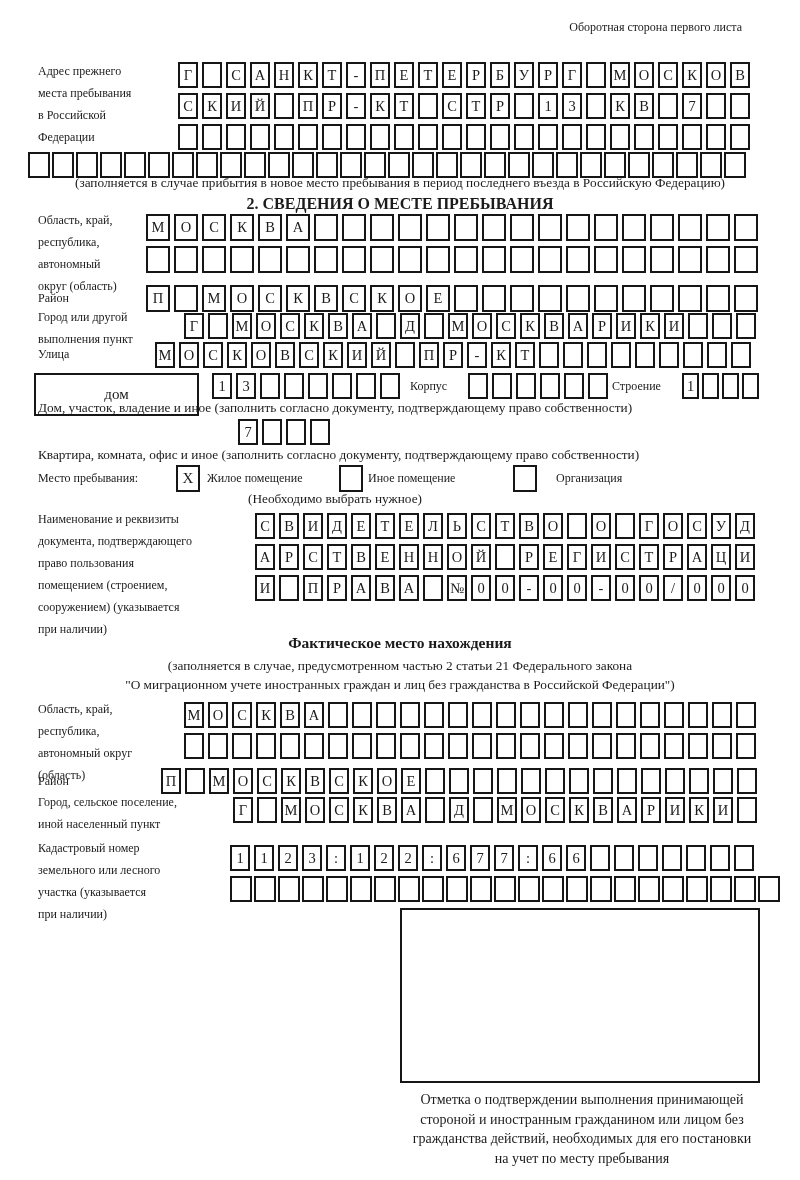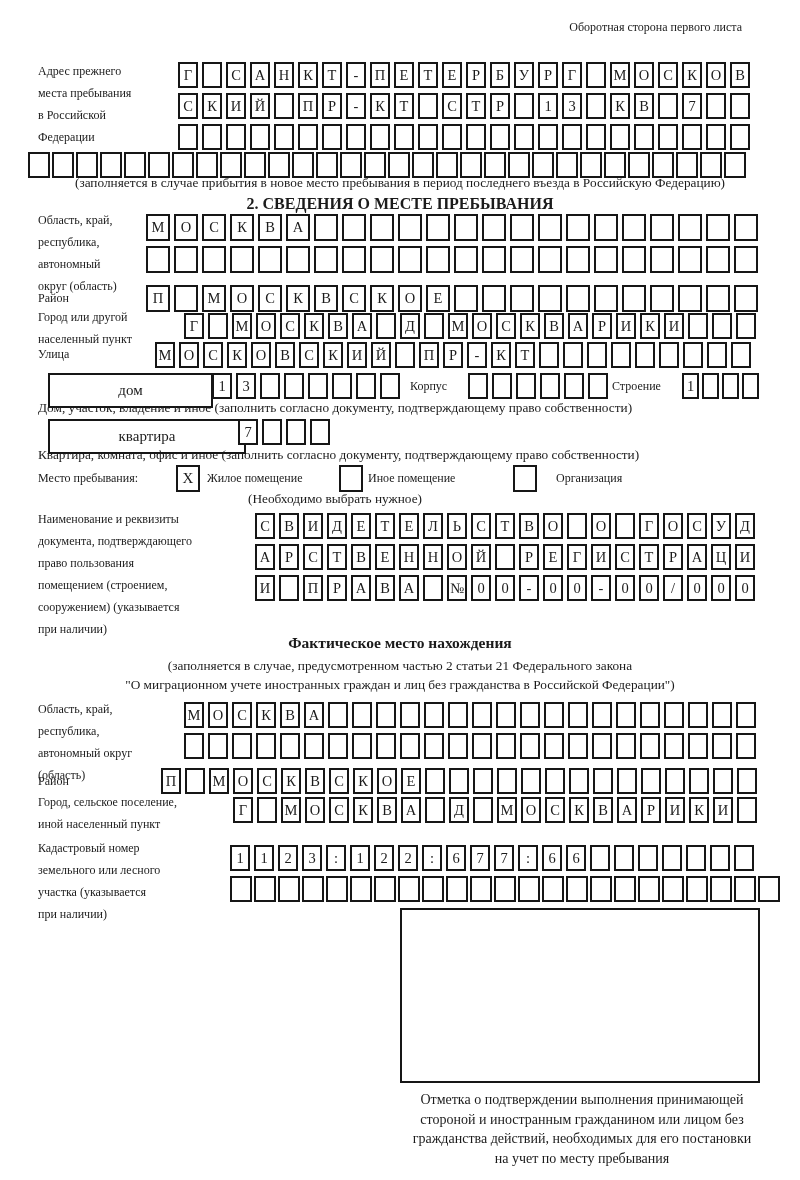--- a/index.html
+++ b/index.html
@@ -16,22 +16,22 @@
   .cellrow{display:flex;white-space:nowrap;}
   .cell{
     box-sizing:border-box;display:inline-flex;align-items:center;justify-content:center;
     border:2px solid #161616;height:26px;font-size:14.5px;flex:none;background:#fff;
   }
   .c-std{width:20px;margin-right:4px;}
   .c-big{width:24px;height:27px;margin-right:4px;}
   .c-dense{width:22px;margin-right:2px;}
   .c-narrow{width:17px;margin-right:3px;}
   .valbox{
-    box-sizing:border-box;border:2px solid #161616;height:35px;display:flex;
-    align-items:center;justify-content:center;font-size:15px;background:#fff;margin-left:14px;
+    box-sizing:border-box;border:2px solid #161616;height:43px;display:flex;
+    align-items:center;justify-content:center;font-size:15px;background:#fff;
   }
   .ckbox{
     box-sizing:border-box;border:2px solid #161616;width:24px;height:27px;display:flex;
     align-items:center;justify-content:center;font-size:15px;background:#fff;
   }
   .stampbox{box-sizing:border-box;border:2px solid #161616;background:#fff;}
   .caption{font-size:14px;line-height:19.5px;text-align:center;white-space:pre-line;}
 </style>
 </head>
 <body>
@@ -231,21 +231,21 @@
       <span class="cell c-big"></span>
       <span class="cell c-big"></span>
       <span class="cell c-big"></span>
       <span class="cell c-big"></span>
       <span class="cell c-big"></span>
       <span class="cell c-big"></span>
       <span class="cell c-big"></span>
     </div>
 
   <div class="abs lbl" style="left:38px;top:306px;width:165px;">Город или другой
-населенный пункт</div>
+выполнения пункт</div>
   <div class="abs cellrow" style="left:184px;top:313px;">
       <span class="cell c-std">Г</span>
       <span class="cell c-std"></span>
       <span class="cell c-std">М</span>
       <span class="cell c-std">О</span>
       <span class="cell c-std">С</span>
       <span class="cell c-std">К</span>
       <span class="cell c-std">В</span>
       <span class="cell c-std">А</span>
       <span class="cell c-std"></span>
@@ -317,21 +317,20 @@
     </div>
   <div class="abs lbl" style="left:612px;top:375px;">Строение</div>
   <div class="abs cellrow" style="left:682px;top:373px;">
       <span class="cell c-narrow">1</span>
       <span class="cell c-narrow"></span>
       <span class="cell c-narrow"></span>
       <span class="cell c-narrow"></span>
     </div>
   <div class="abs note" style="left:38px;top:400px;">Дом, участок, владение и иное (заполнить согласно документу, подтверждающему право собственности)</div>
 
-  <div class="abs valbox" style="left:34px;top:419px;width:198px;">квартира</div>
   <div class="abs cellrow" style="left:238px;top:419px;">
       <span class="cell c-std">7</span>
       <span class="cell c-std"></span>
       <span class="cell c-std"></span>
       <span class="cell c-std"></span>
     </div>
   <div class="abs note" style="left:38px;top:447px;">Квартира, комната, офис и иное (заполнить согласно документу, подтверждающему право собственности)</div>
 
   <div class="abs lbl" style="left:38px;top:467px;">Место пребывания:</div>
   <div class="abs ckbox" style="left:176px;top:465px;">X</div>

